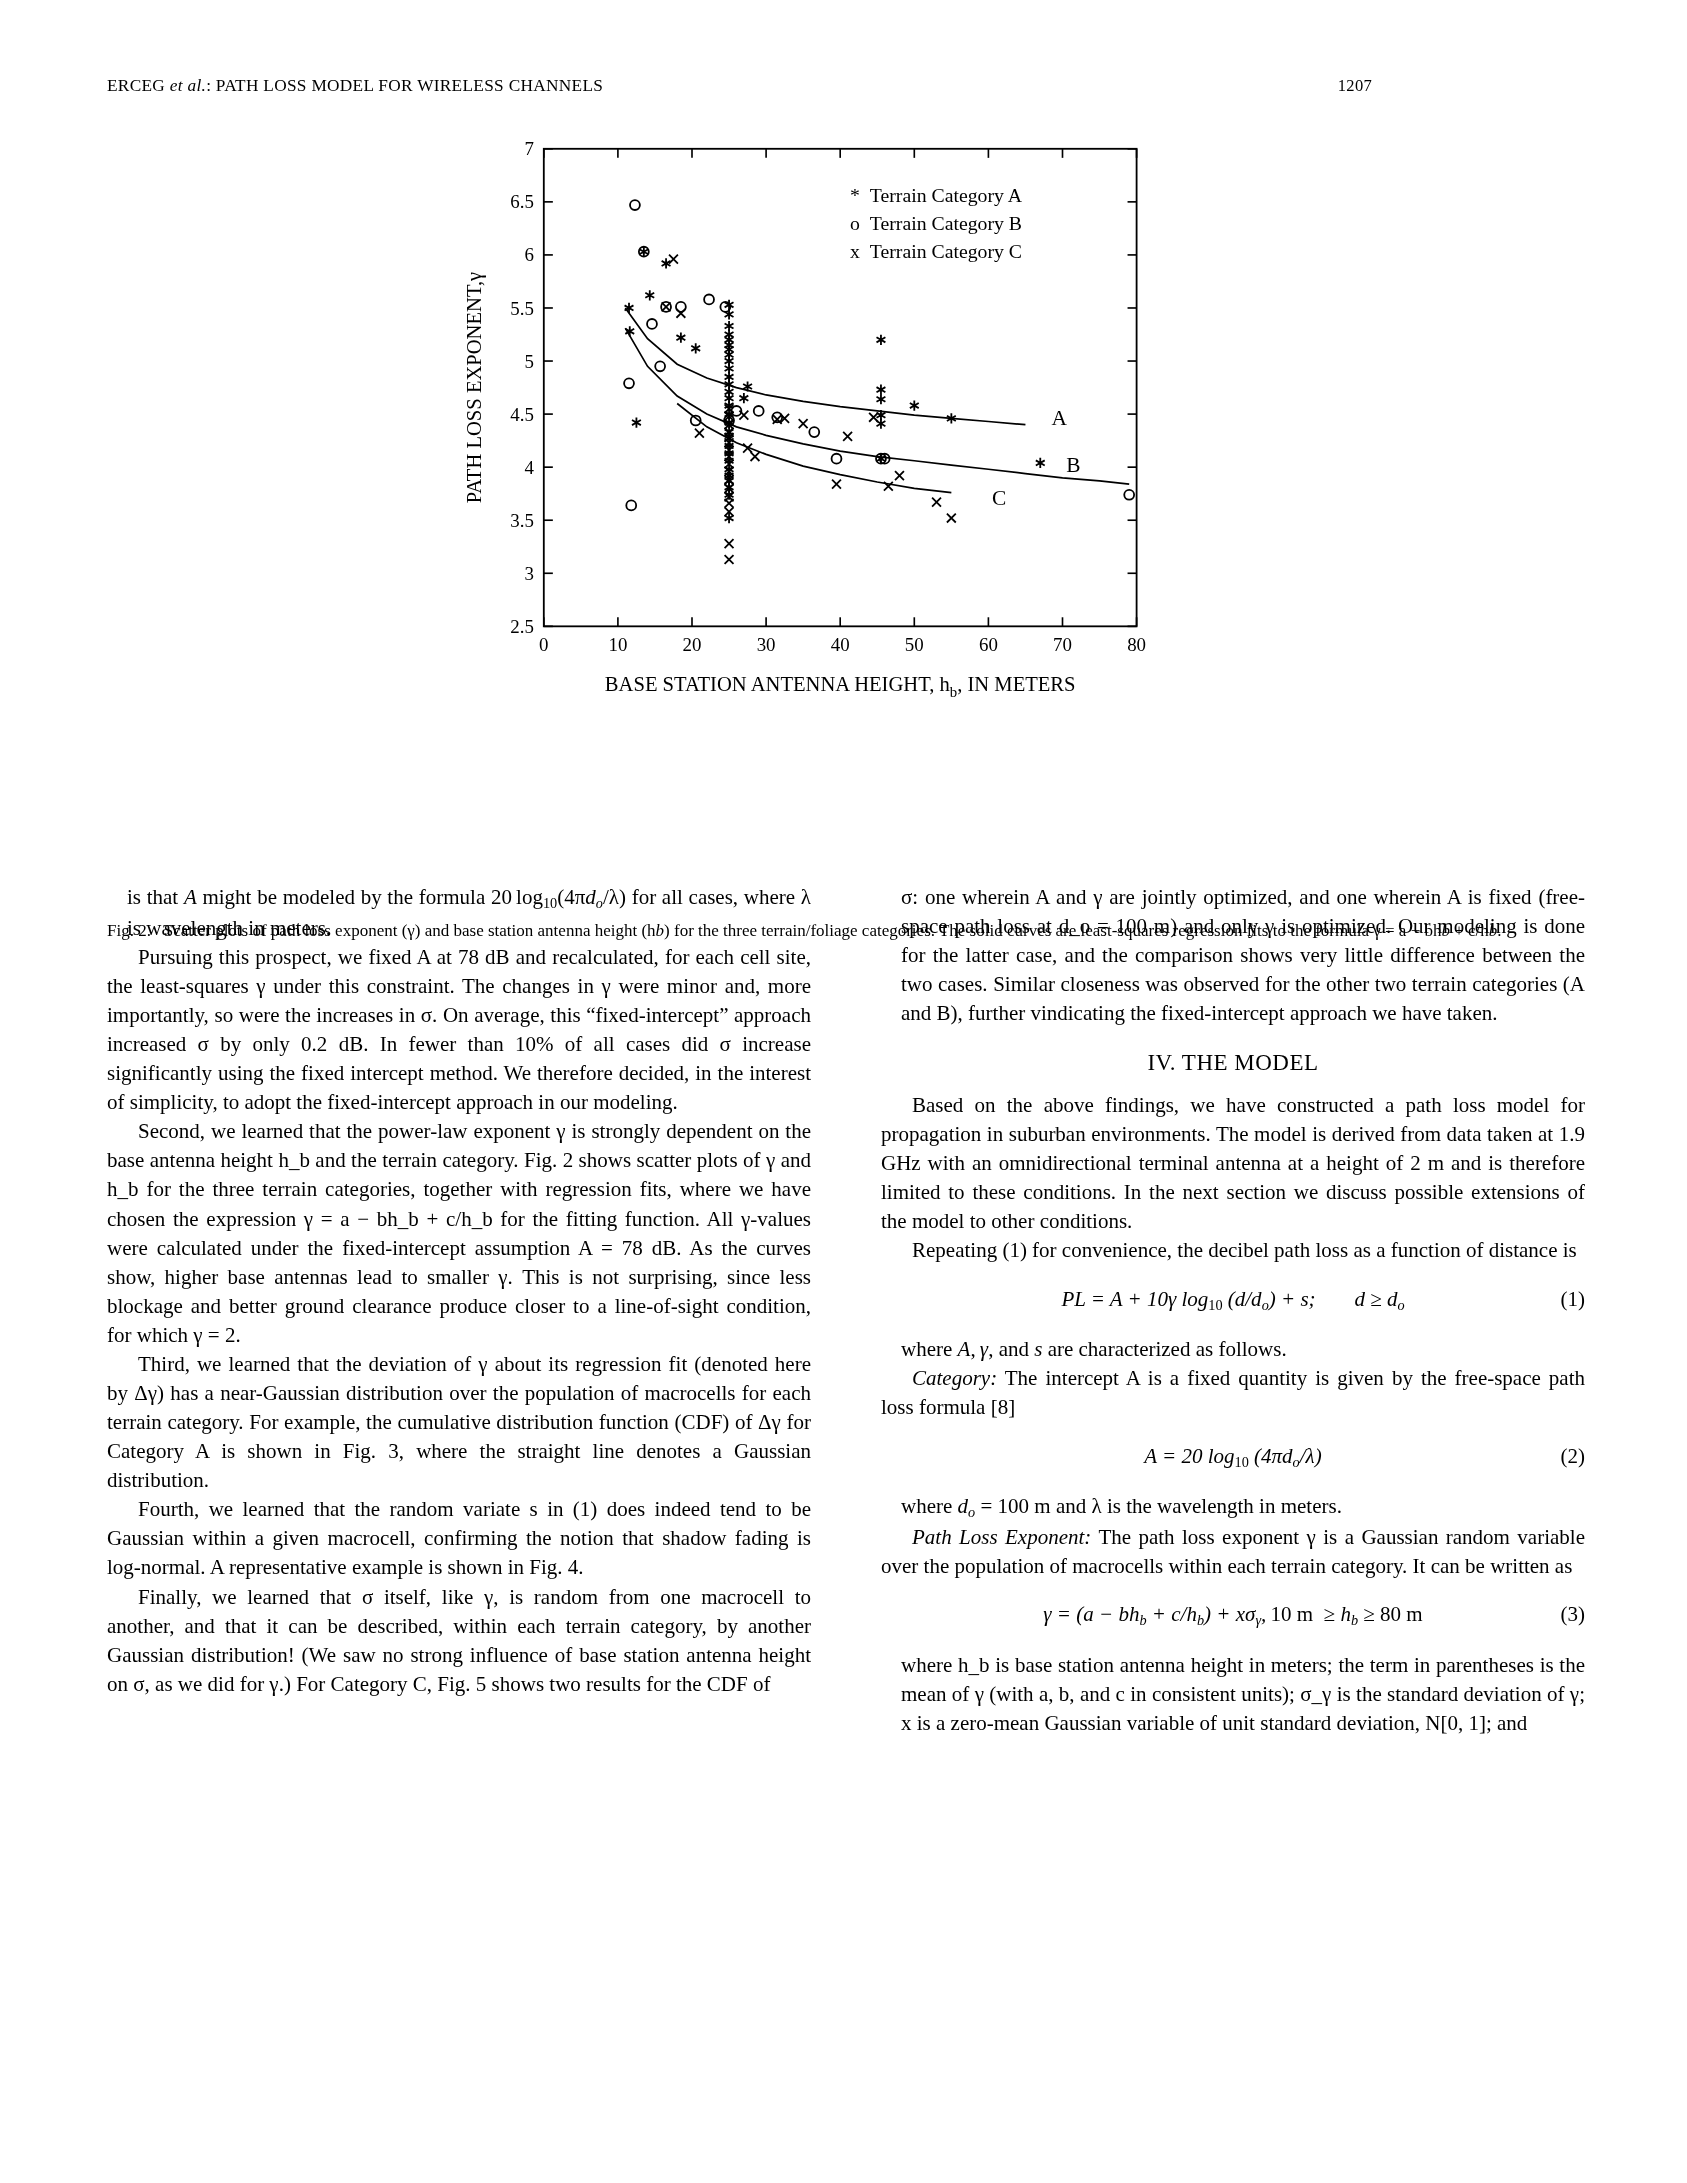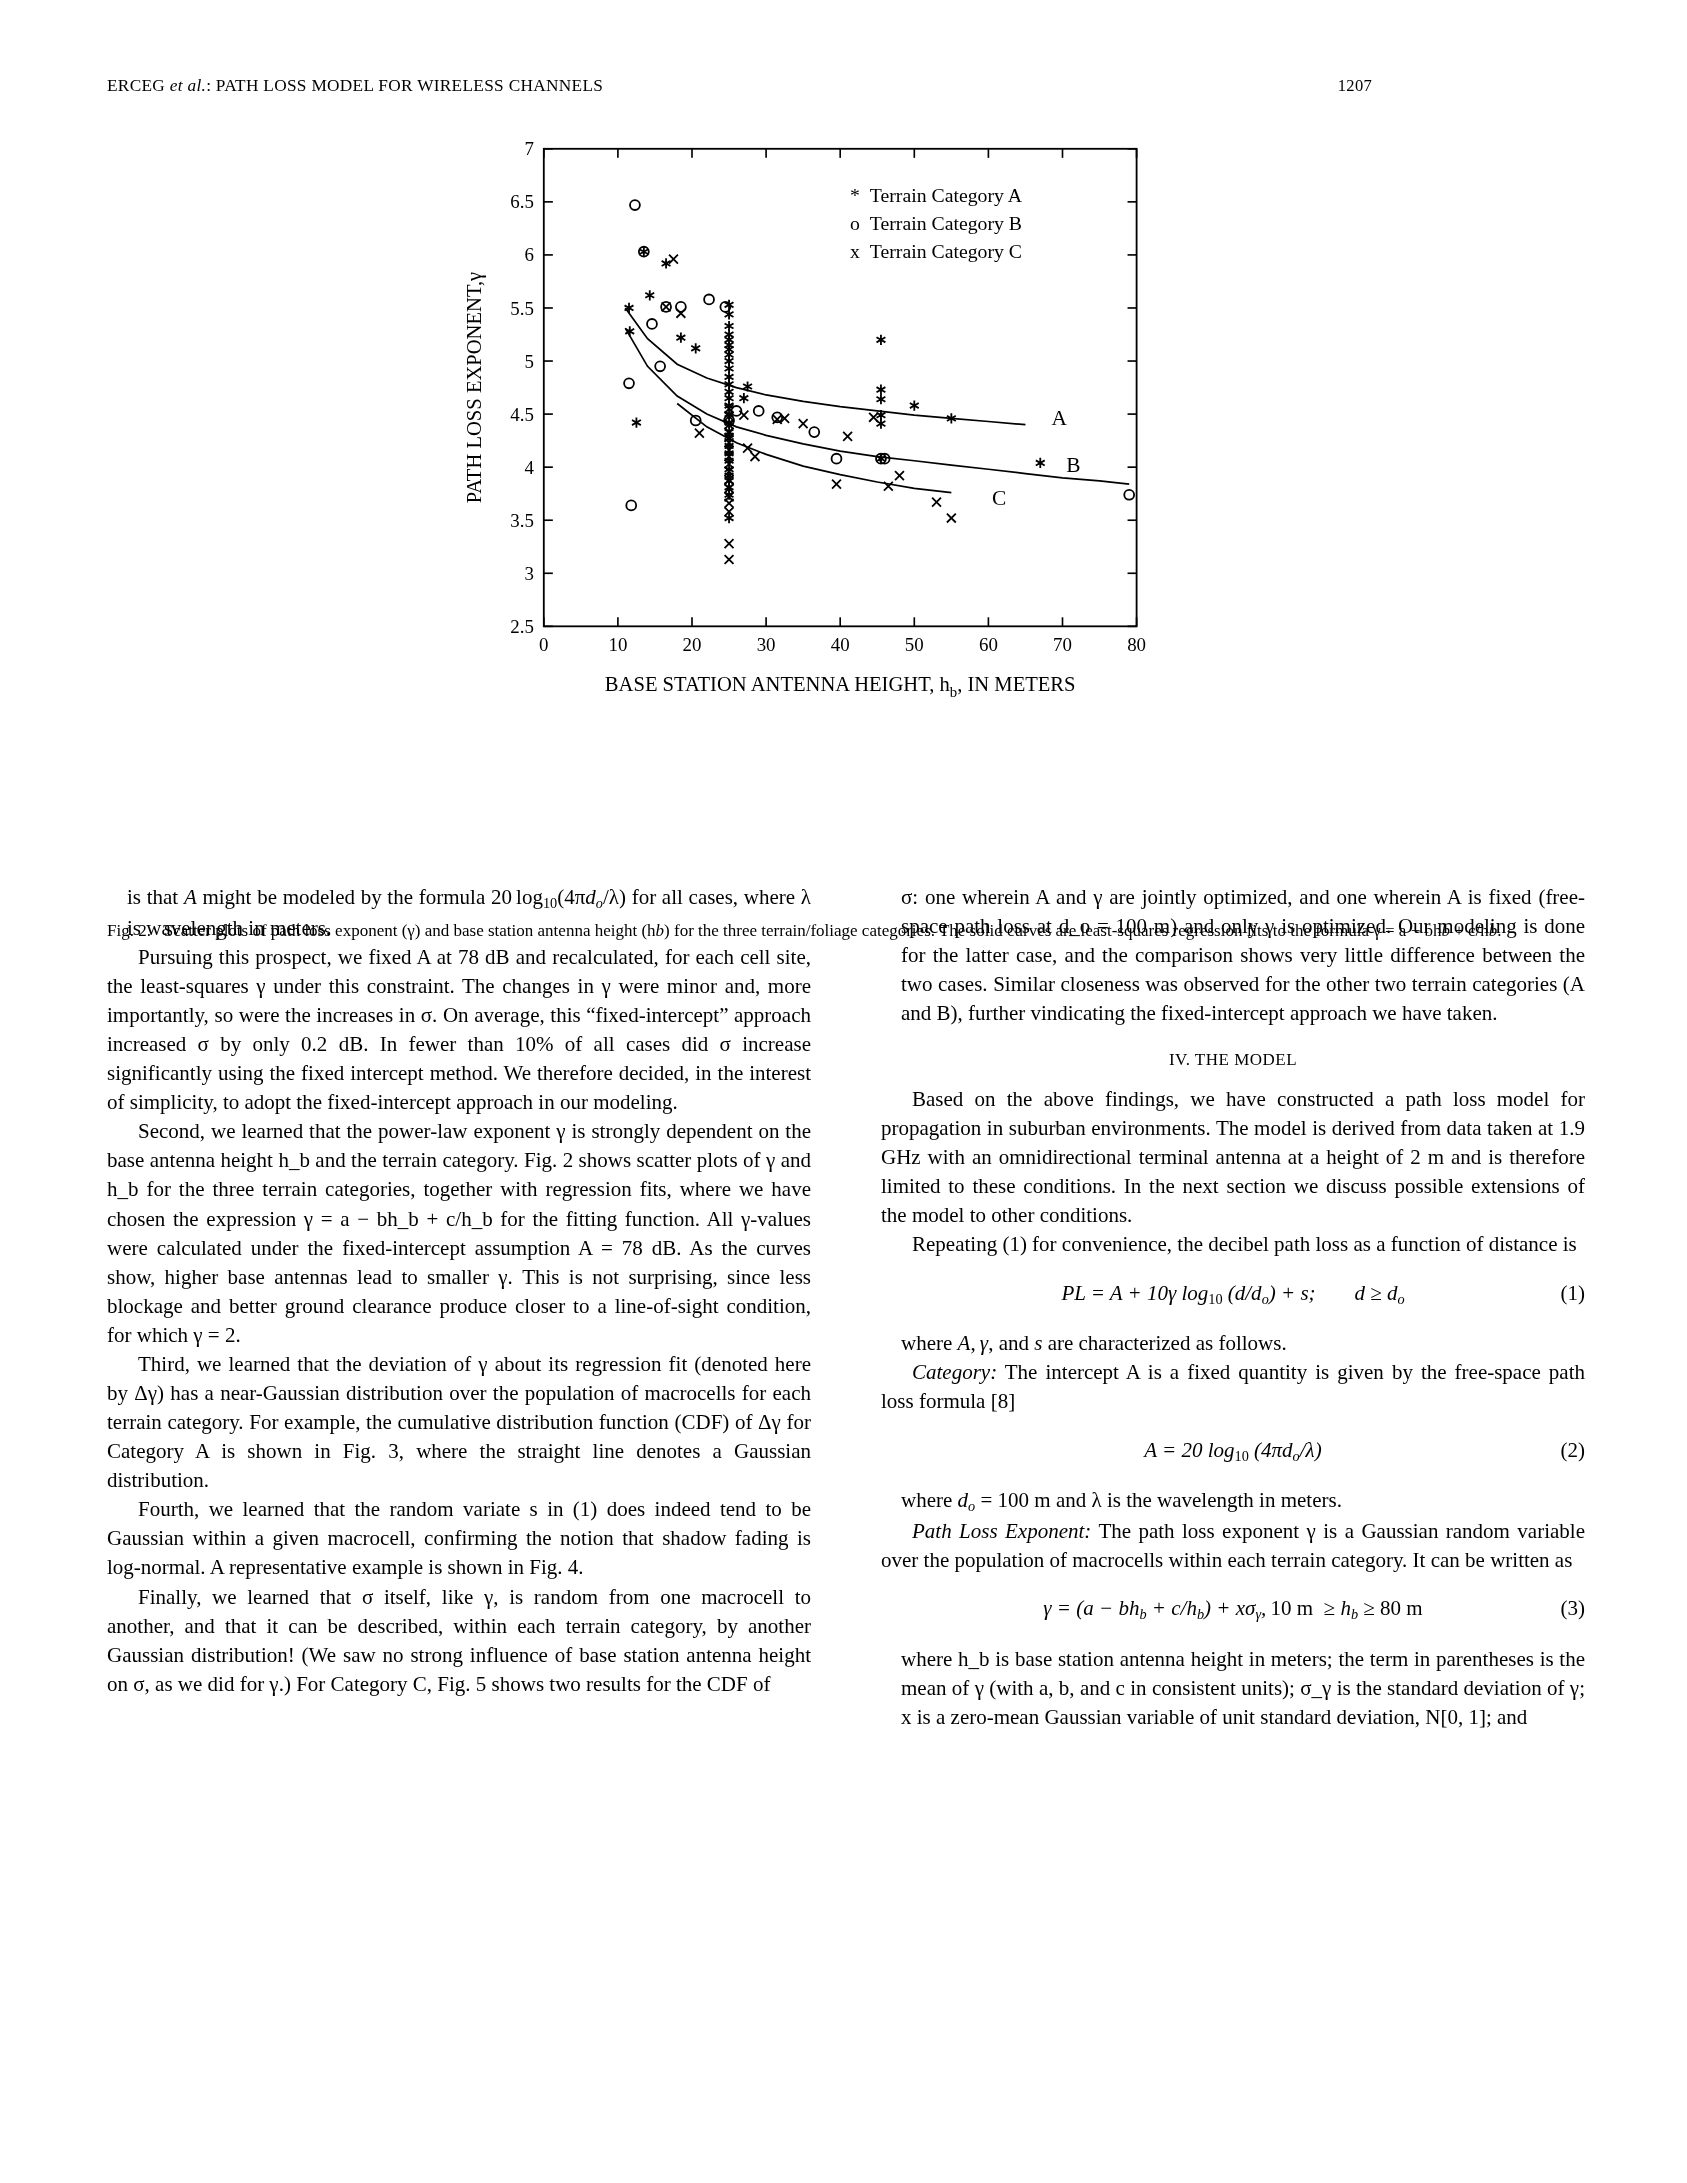--- a/index.html
+++ b/index.html
@@ -46,21 +46,21 @@
     margin:0 0 0 0;
     font-size:21px;
     line-height:1.385;
     text-align:justify;
     text-indent:31px;
     hyphens:none;
   }
   p.body.noind { text-indent:0;margin-left:20px; }
   .sechead {
     text-align:center;
-    font-size:17px;
+    font-size:23px;
     margin:21.4px 0 15px 0;
     font-variant:small-caps;
     letter-spacing:0.5px;
   }
   .eq {
     display:flex; align-items:flex-start; justify-content:center;
     margin:21.4px 0 21.4px 0; font-size:21px; position:relative;
   }
   .eq .eqbody { font-style:italic; }
   .eq .eqnum { position:absolute; right:0; font-style:normal; }

